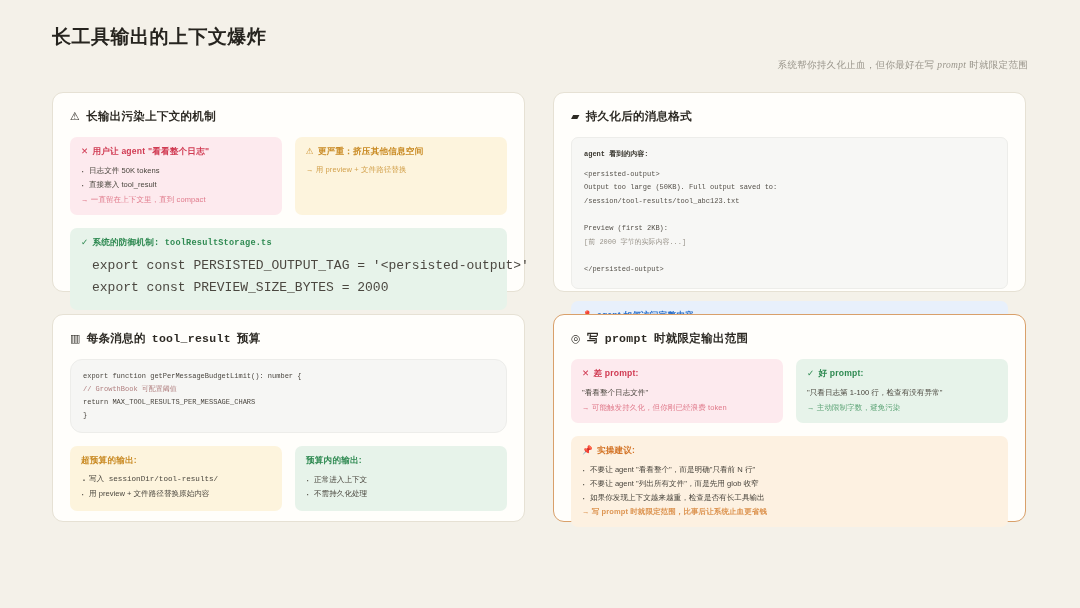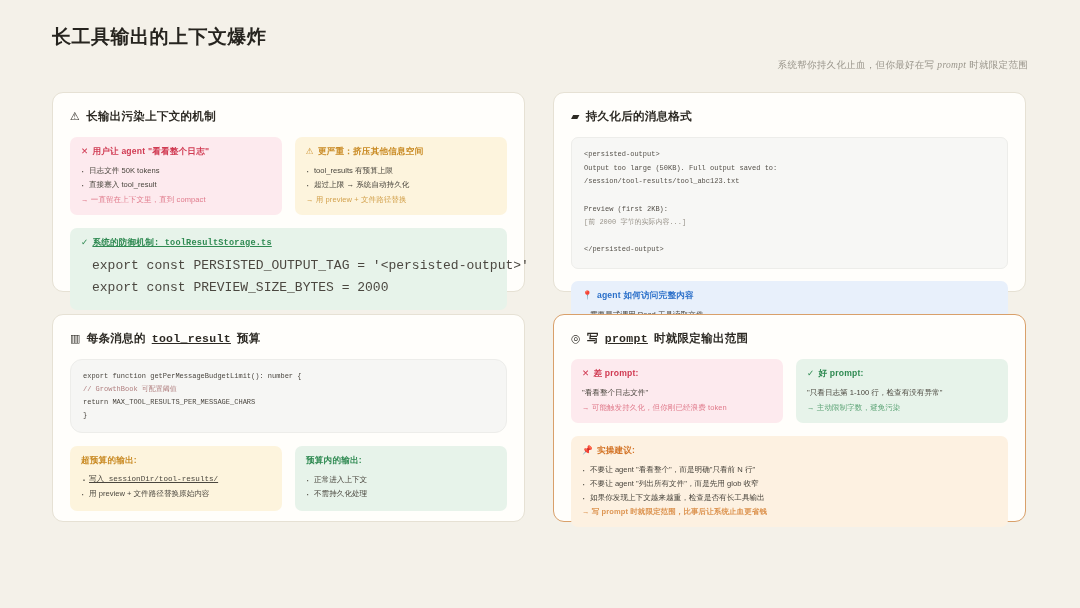--- a/index.html
+++ b/index.html
@@ -40,21 +40,21 @@
   .card.accent {
     border: 1.6px solid #d9a06a;
     box-shadow: 0 0 0 0 rgba(0,0,0,0);
   }
   .card-title {
     font-size: 11.5px; font-weight: bold; color: #2d2a24;
     display: flex; align-items: center; gap: 6px;
     margin-bottom: 13px; letter-spacing: .3px;
   }
   .card-title .ttl-ico { font-size: 11px; line-height: 1; }
-  .mono { font-family: "Liberation Mono", "DejaVu Sans Mono", monospace; text-decoration: underline; }
+  .mono { font-family: "Liberation Mono", "DejaVu Sans Mono", monospace; }
 
   
   .panel { border-radius: 7px; padding: 9px 11px 10px 11px; }
   .panel-head {
     font-size: 8.6px; font-weight: bold; margin-bottom: 7px;
     display: flex; align-items: baseline; gap: 4px; letter-spacing: .2px;
   }
   .panel ul { list-style: none; }
   .panel li {
     font-size: 7.6px; line-height: 1.55; color: #4a463e;
@@ -143,45 +143,41 @@
             <li>直接塞入 tool_result</li>
           </ul>
           <div class="tail">→ 一直留在上下文里，直到 compact</div>
         </div>
 
         <div class="panel p-yellow">
           <div class="panel-head">
             <span>⚠</span>
             <span>更严重：挤压其他信息空间</span>
           </div>
-          <ul>
-            <li>tool_results 有预算上限</li>
-            <li>超过上限 → 系统自动持久化</li>
-          </ul>
           <div class="tail">→ 用 preview + 文件路径替换</div>
         </div>
       </div>
 
       <div class="defense">
         <div class="panel-head">
           <span>✓</span>
           <span class="mono">系统的防御机制: toolResultStorage.ts</span>
         </div>
         <div class="codeline">export const PERSISTED_OUTPUT_TAG = '&lt;persisted-output&gt;'</div>
         <div class="codeline">export const PREVIEW_SIZE_BYTES = 2000</div>
       </div>
     </div>
 
     <div class="card">
       <div class="card-title">
         <span class="ttl-ico">▰</span>
         <span>持久化后的消息格式</span>
       </div>
 
-      <div class="doc"><span>&lt;persisted-output&gt;</span>
+      <div class="doc"><span class="doc-head">agent 看到的内容:</span><span>&lt;persisted-output&gt;</span>
 <span>Output too large (50KB). Full output saved to:</span>
 <span>/session/tool-results/tool_abc123.txt</span>
 
 <span>Preview (first 2KB):</span>
 <span class="dim">[前 2000 字节的实际内容...]</span>
 
 <span>&lt;/persisted-output&gt;</span></div>
 
       <div class="panel p-blue mt12">
         <div class="panel-head">

